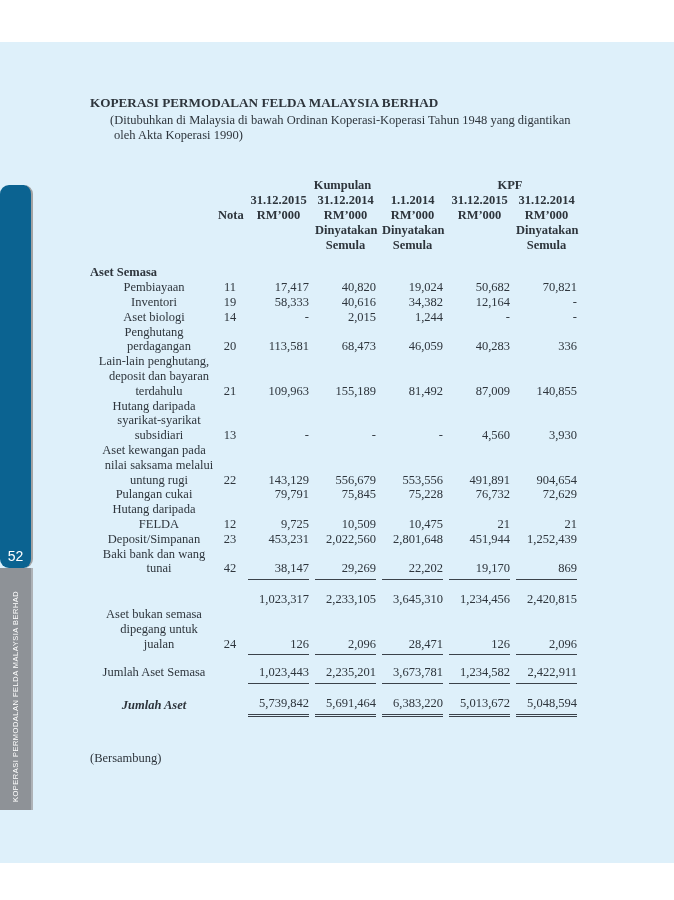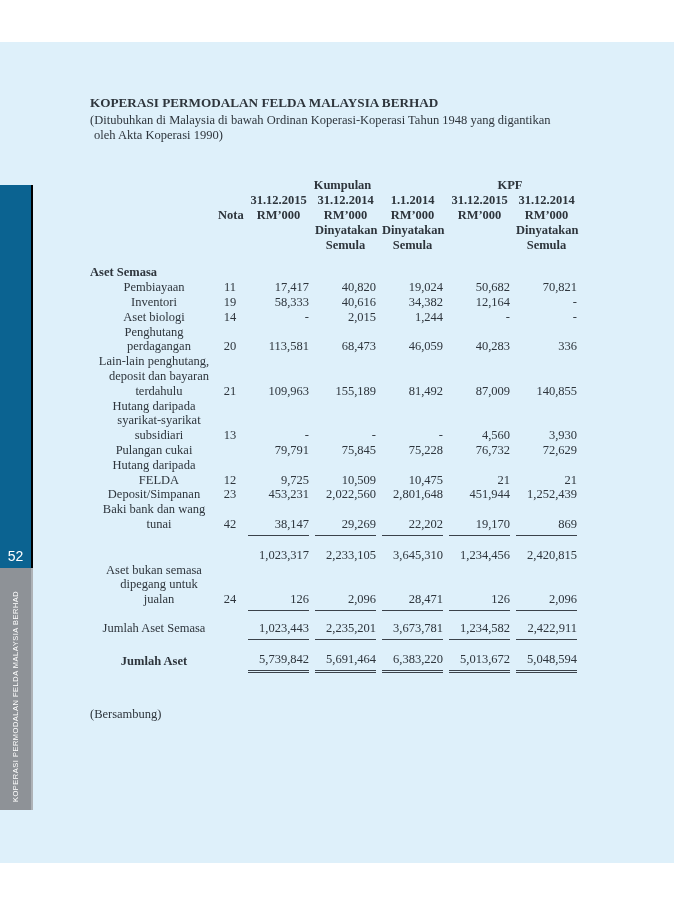--- a/index.html
+++ b/index.html
@@ -9,22 +9,22 @@
     font-family:"Liberation Serif", serif;
     color:#2e353c;
     overflow:hidden;
   }
   .page {
     position:absolute; left:0; top:42px; width:674px; height:821px;
     background:#def0fa;
   }
   .sidebar-blue {
     position:absolute; left:0; top:185px; width:33px; height:383px;
-    background:#0b6391; border-right:2px solid #000000;
-    display:flex; align-items:flex-end; justify-content:center;
+    background:#0b6391; border-right:2px solid #a3a3a3;
+    display:flex; align-items:flex-end; justify-content:center;border-radius:9px;
   }
   .page-number {
     color:#ffffff; font-family:"Liberation Sans", sans-serif;
     font-size:14px; padding-bottom:4px;
   }
   .sidebar-gray {
     position:absolute; left:0; top:568px; width:33px; height:242px;
     background:#8e9297; border-right:2px solid #aeb2b6;
     display:flex; justify-content:center;
   }
@@ -32,21 +32,21 @@
     writing-mode:vertical-rl; transform:rotate(180deg);
     color:#ffffff; font-family:"Liberation Sans", sans-serif;
     font-size:7.5px; letter-spacing:0.5px; padding:8px 0;
     white-space:nowrap;
   }
   .content {
     position:absolute; left:90px; top:96px; width:520px;
     font-size:12.5px; line-height:14.8px;
   }
   .doc-title { font-weight:bold; font-size:13.2px; }
-  .doc-subtitle { margin-top:2px; }
+  .doc-subtitle { margin-top:2px;margin-left:20px; }
   .doc-subtitle .l2 { padding-left:4px; }
 
   .thead { margin-top:36px; font-weight:bold; }
   .hrow { display:flex; align-items:flex-start; }
   .spacer-lbl { width:128px; flex:0 0 auto; }
   .spacer-lblnota { width:152px; flex:0 0 auto; }
   .nota-col { width:24px; flex:0 0 auto; text-align:center; }
   .nota-h { padding-top:14.8px; }
   .num-col { width:61px; margin-left:6px; flex:0 0 auto; text-align:right; }
   .hcell { text-align:center; white-space:pre-line; }
@@ -55,21 +55,21 @@
 
   .section-title { margin-top:13px; font-weight:bold; }
   .trow { display:flex; align-items:flex-end; }
   .lbl { width:128px; flex:0 0 auto; white-space:pre-line; padding-left:10px; text-indent:-10px;text-align:center; }
   .u  { border-bottom:1px solid #3b424a; padding-bottom:3px; }
   .uu { border-bottom:3px double #3b424a; padding-bottom:3px; }
   .pb { padding-bottom:4px; }
   .mt-subtotal { margin-top:12px; }
   .mt-total { margin-top:10px; }
   .mt-grand { margin-top:12px; }
-  .bold { font-weight:bold; }
+  .bold { font-weight:bold;font-style:italic; }
   .continuation { margin-top:34px; }
 </style>
 </head>
 <body>
 
 <div class="page"></div>
 
 <div class="sidebar-blue">
   <div class="page-number">52</div>
 </div>
@@ -173,20 +173,31 @@
 syarikat-syarikat
 subsidiari</div>
     <div class="nota-col">13</div>
     <div class="num-col">-</div>
     <div class="num-col">-</div>
     <div class="num-col">-</div>
     <div class="num-col">4,560</div>
     <div class="num-col">3,930</div>
   </div>
 
+  <div class="trow">
+    <div class="lbl">Aset kewangan pada
+nilai saksama melalui
+untung rugi</div>
+    <div class="nota-col">22</div>
+    <div class="num-col">143,129</div>
+    <div class="num-col">556,679</div>
+    <div class="num-col">553,556</div>
+    <div class="num-col">491,891</div>
+    <div class="num-col">904,654</div>
+  </div>
 
   <div class="trow">
     <div class="lbl">Pulangan cukai</div>
     <div class="nota-col"></div>
     <div class="num-col">79,791</div>
     <div class="num-col">75,845</div>
     <div class="num-col">75,228</div>
     <div class="num-col">76,732</div>
     <div class="num-col">72,629</div>
   </div>

